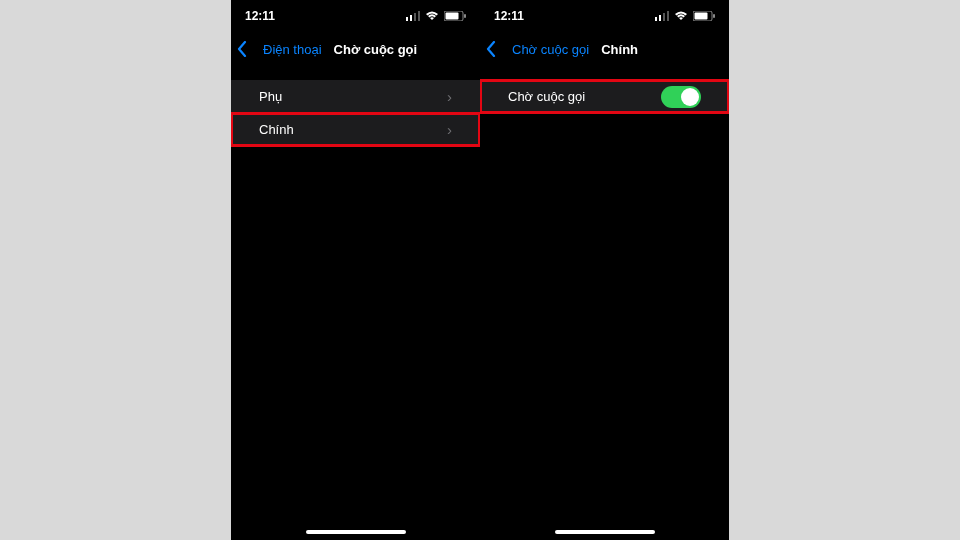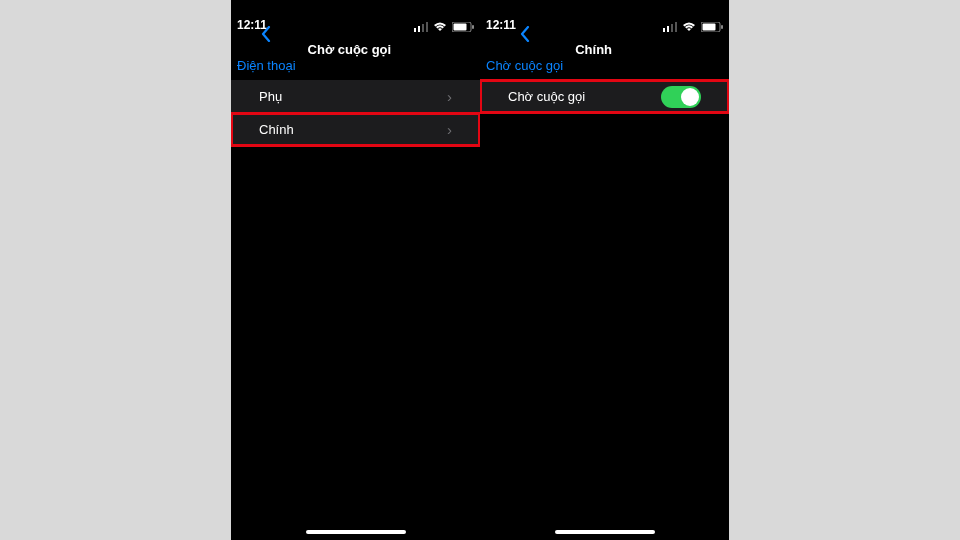--- a/index.html
+++ b/index.html
@@ -19,44 +19,43 @@
   .phone {
     width: 249px;
     height: 540px;
     background: #000;
     position: relative;
     overflow: hidden;
   }
   .status-bar {
     height: 32px;
     display: flex;
-    align-items: flex-end;
+    align-items: center;
     justify-content: space-between;
-    padding: 0 6px;
+    padding: 0 14px;
     color: #fff;
     font-size: 12px;
     font-weight: 600;
   }
   .status-right { display: flex; gap: 5px; align-items: center; }
   .status-right svg { display: block; }
   .nav-bar {
     height: 34px;
     display: flex;
     align-items: center;
     padding: 0 6px;
     gap: 4px;
     color: #fff;
   }
   .back-btn {
     display: flex;
     align-items: center;
     color: #0a84ff;
     font-size: 13px;
     gap: 16px;
-    flex-direction: column;
   }
   .back-btn svg { display: block; }
   .nav-title {
     color: #fff;
     font-size: 13px;
     font-weight: 600;
     margin-left: 8px;
   }
   .content {
     padding-top: 14px;

